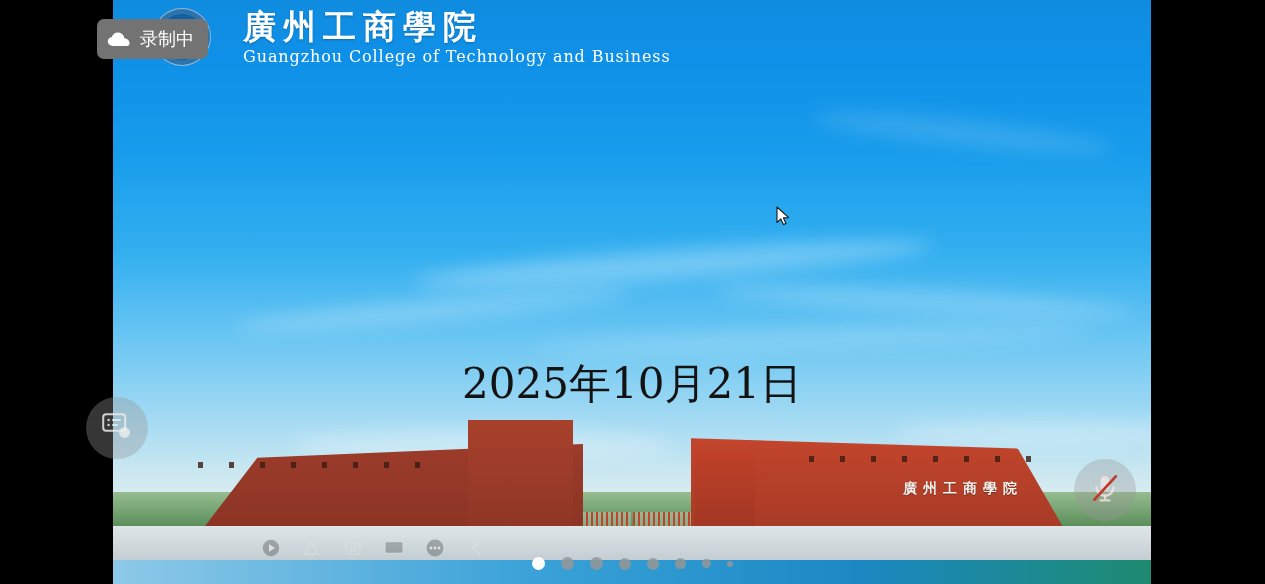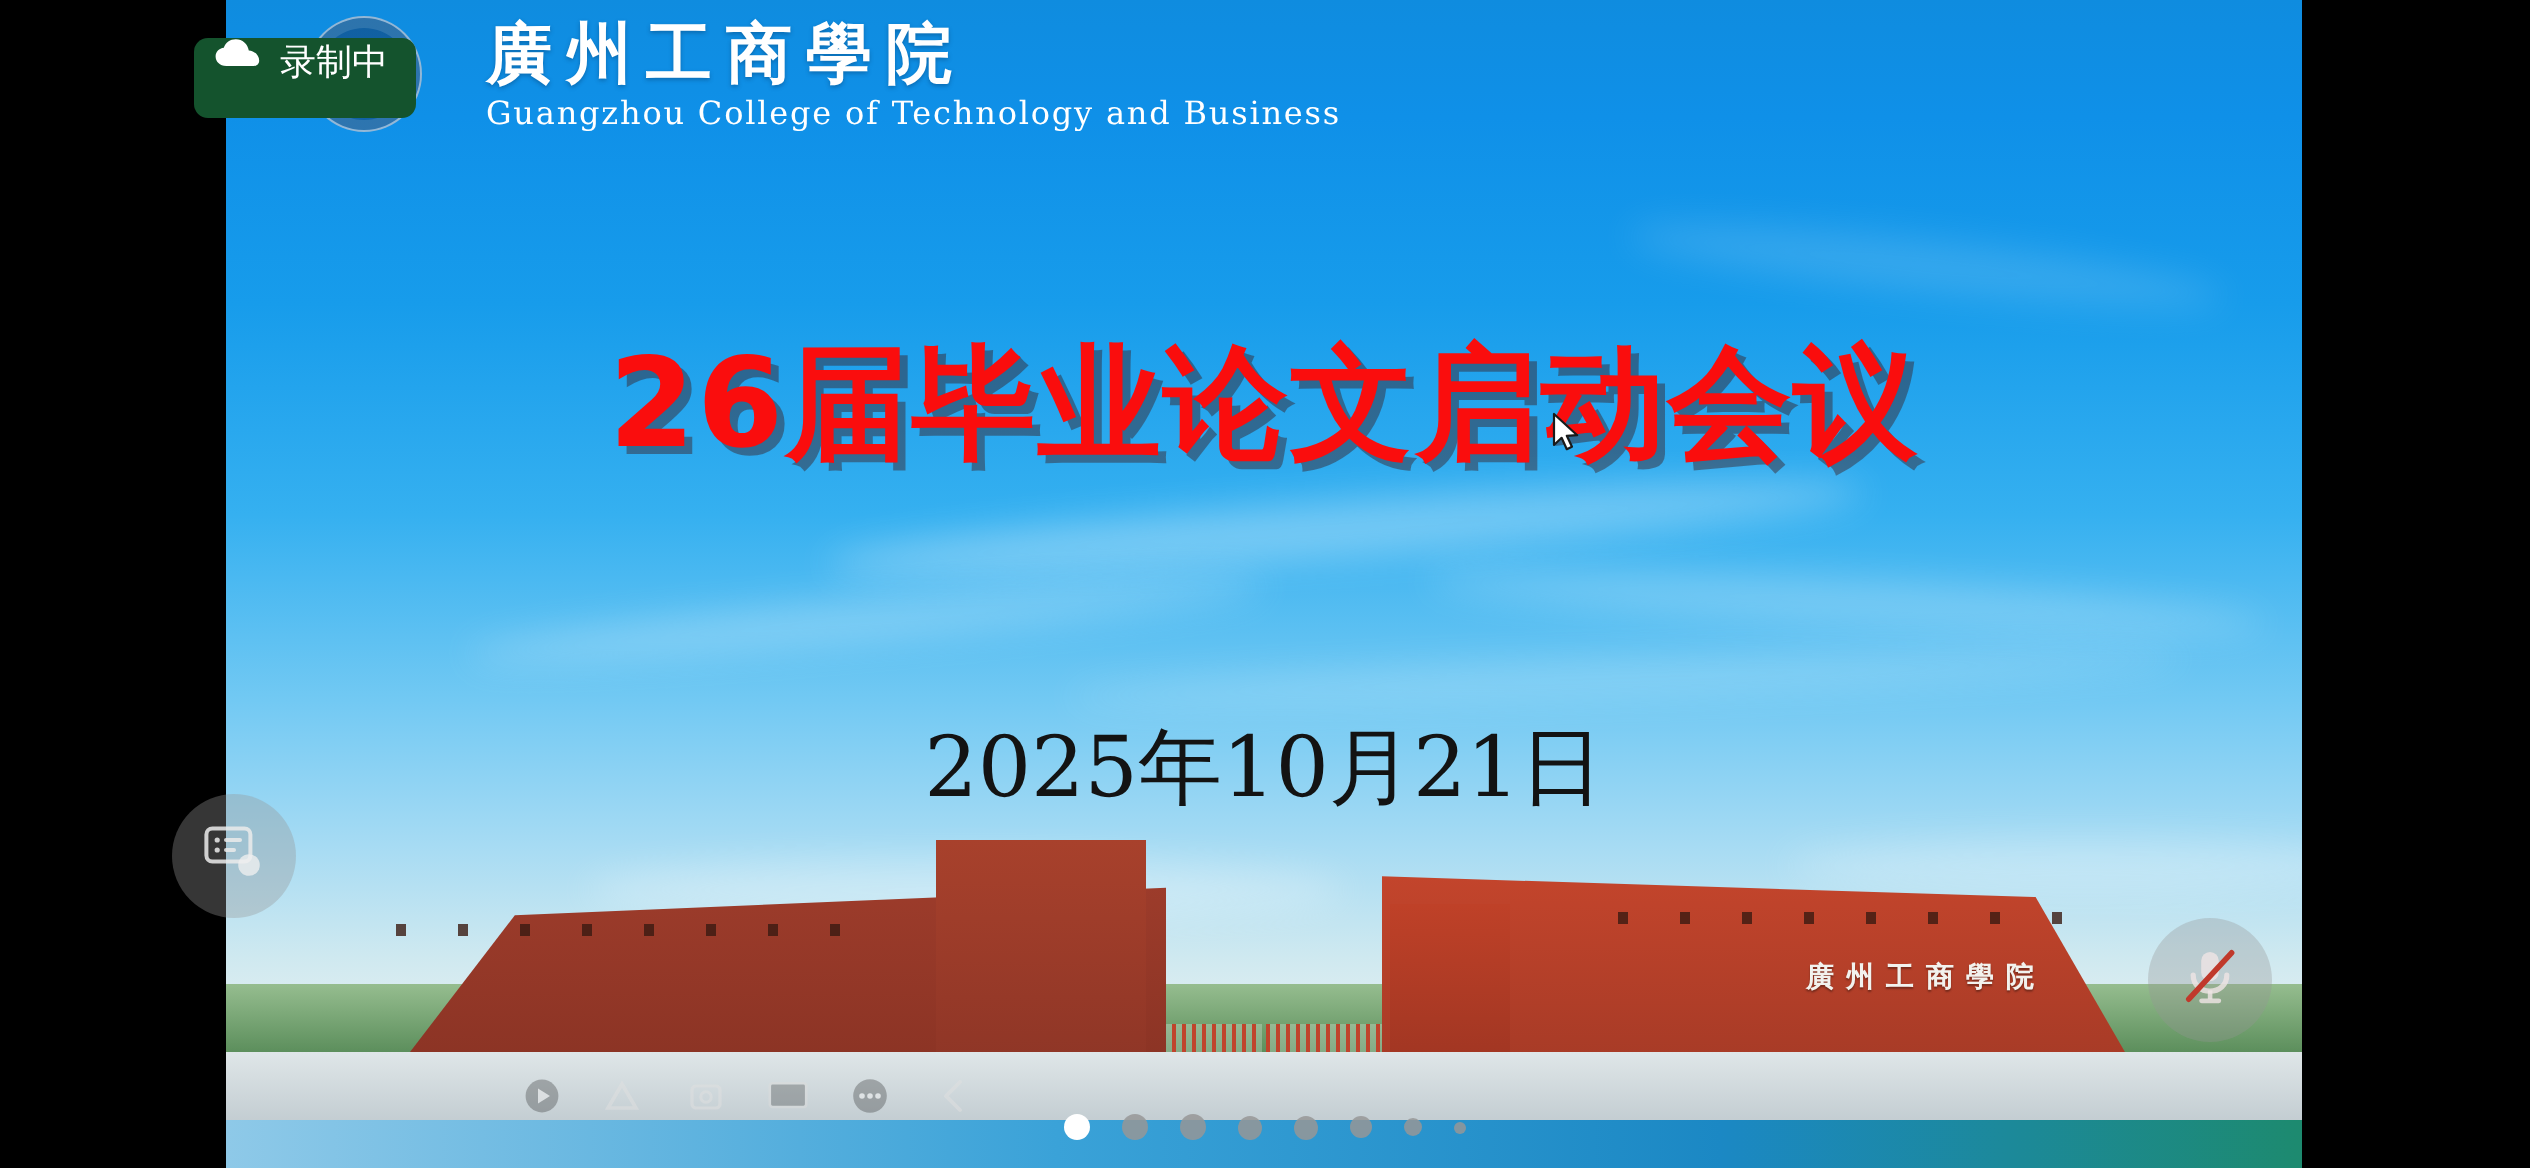--- a/index.html
+++ b/index.html
@@ -146,22 +146,22 @@
   .logo-en{
     font-family:"DejaVu Serif","Liberation Serif",serif;
     font-weight:normal; font-size:16px; color:#ffffff;
     letter-spacing:.9px; white-space:nowrap; margin-top:2px;
   }
 
   
   .rec-badge{
     position:absolute; left:97px; top:19px;
     height:40px; padding:0 14px 0 10px;
-    display:flex; gap:9px;
-    background:#14532d; border-radius:7px;
+    display:flex; align-items:center; gap:9px;
+    background:#737373; border-radius:7px;
     z-index:40;
   }
   .rec-badge .cloud{ width:24px; height:15px; position:relative; }
   .rec-badge .cloud svg{ display:block; }
   .rec-text{ color:#fff; font-size:18px; white-space:nowrap;
     font-family:"DejaVu Sans","Liberation Sans",sans-serif; }
 
   
   .tile{
     position:absolute; left:1035px; top:48px;
@@ -279,21 +279,20 @@
       </div>
       <div class="canopy-r"></div>
       <div class="glass-r"></div>
       <div class="bldg-sign">廣州工商學院</div>
 
       <div class="grass"></div>
       <div class="road"></div>
       <div class="water"></div>
     </div>
 
-    <div class="title">26届毕业论文启动会议</div>
     <div class="subtitle">2025年10月21日</div>
 
     <div class="logo-wrap">
       <div class="seal"></div>
       <div class="logo-text">
         <div class="logo-cn">廣州工商學院</div>
         <div class="logo-en">Guangzhou College of Technology and Business</div>
       </div>
     </div>
 

